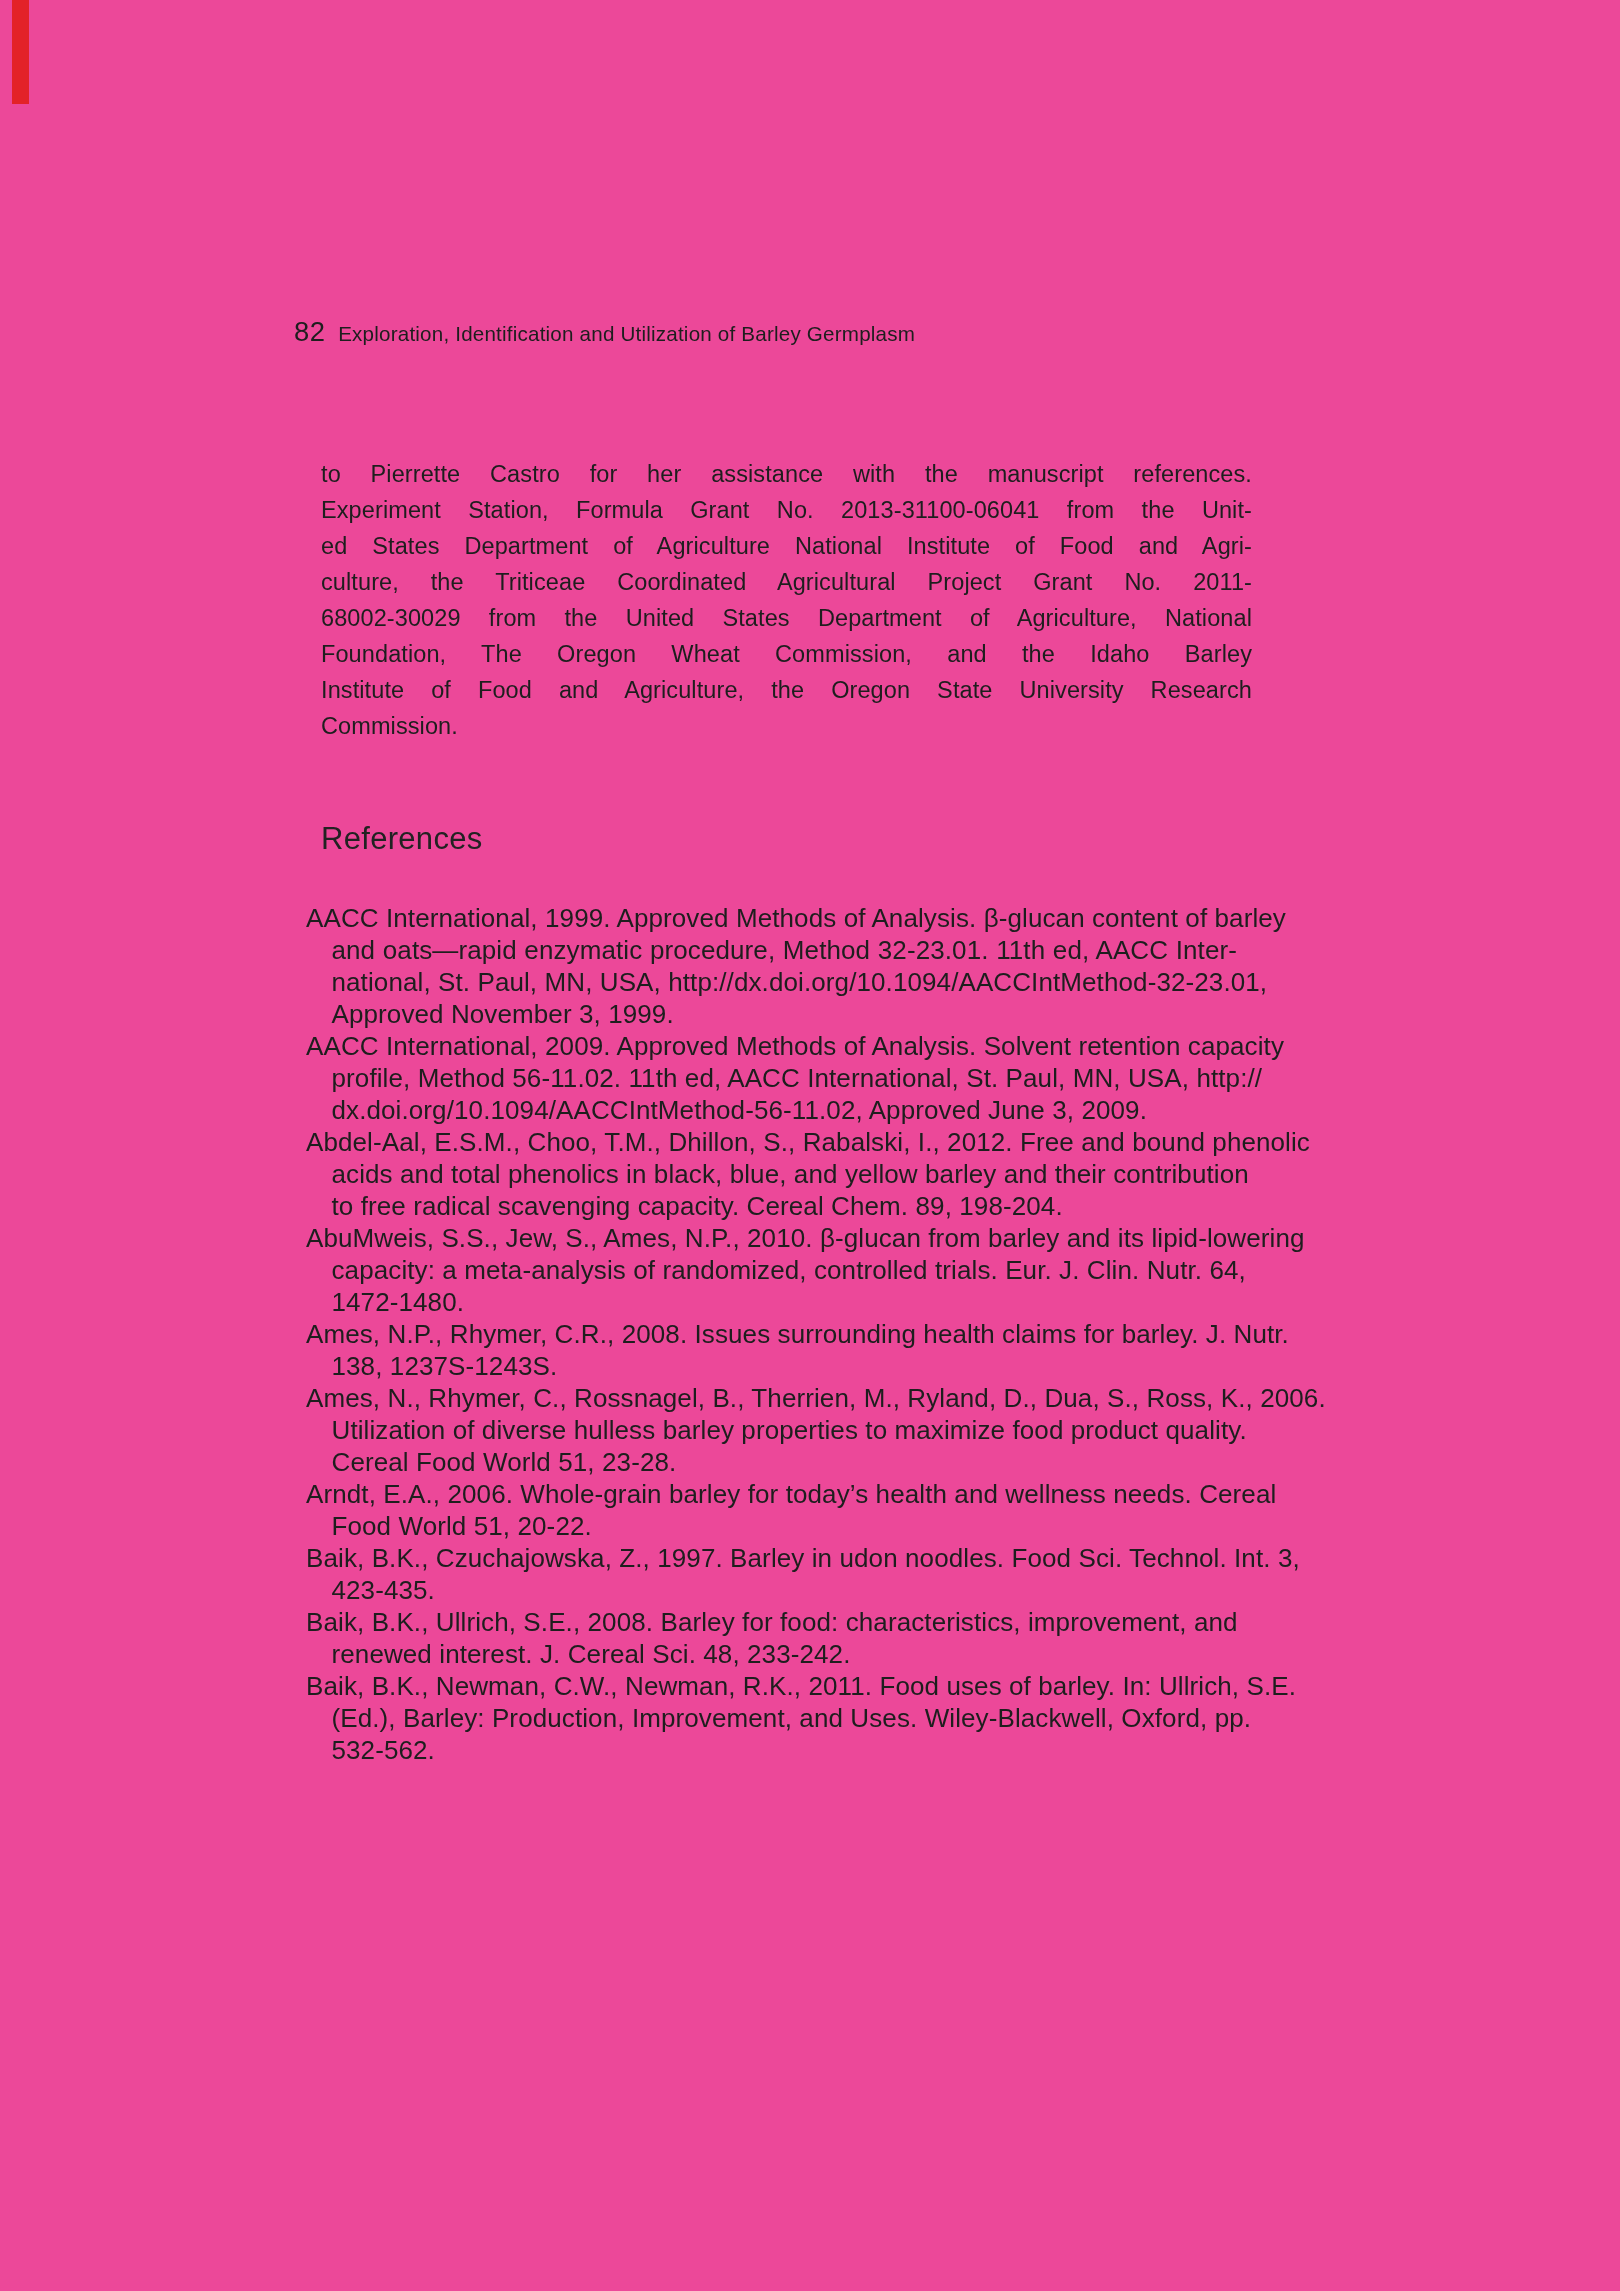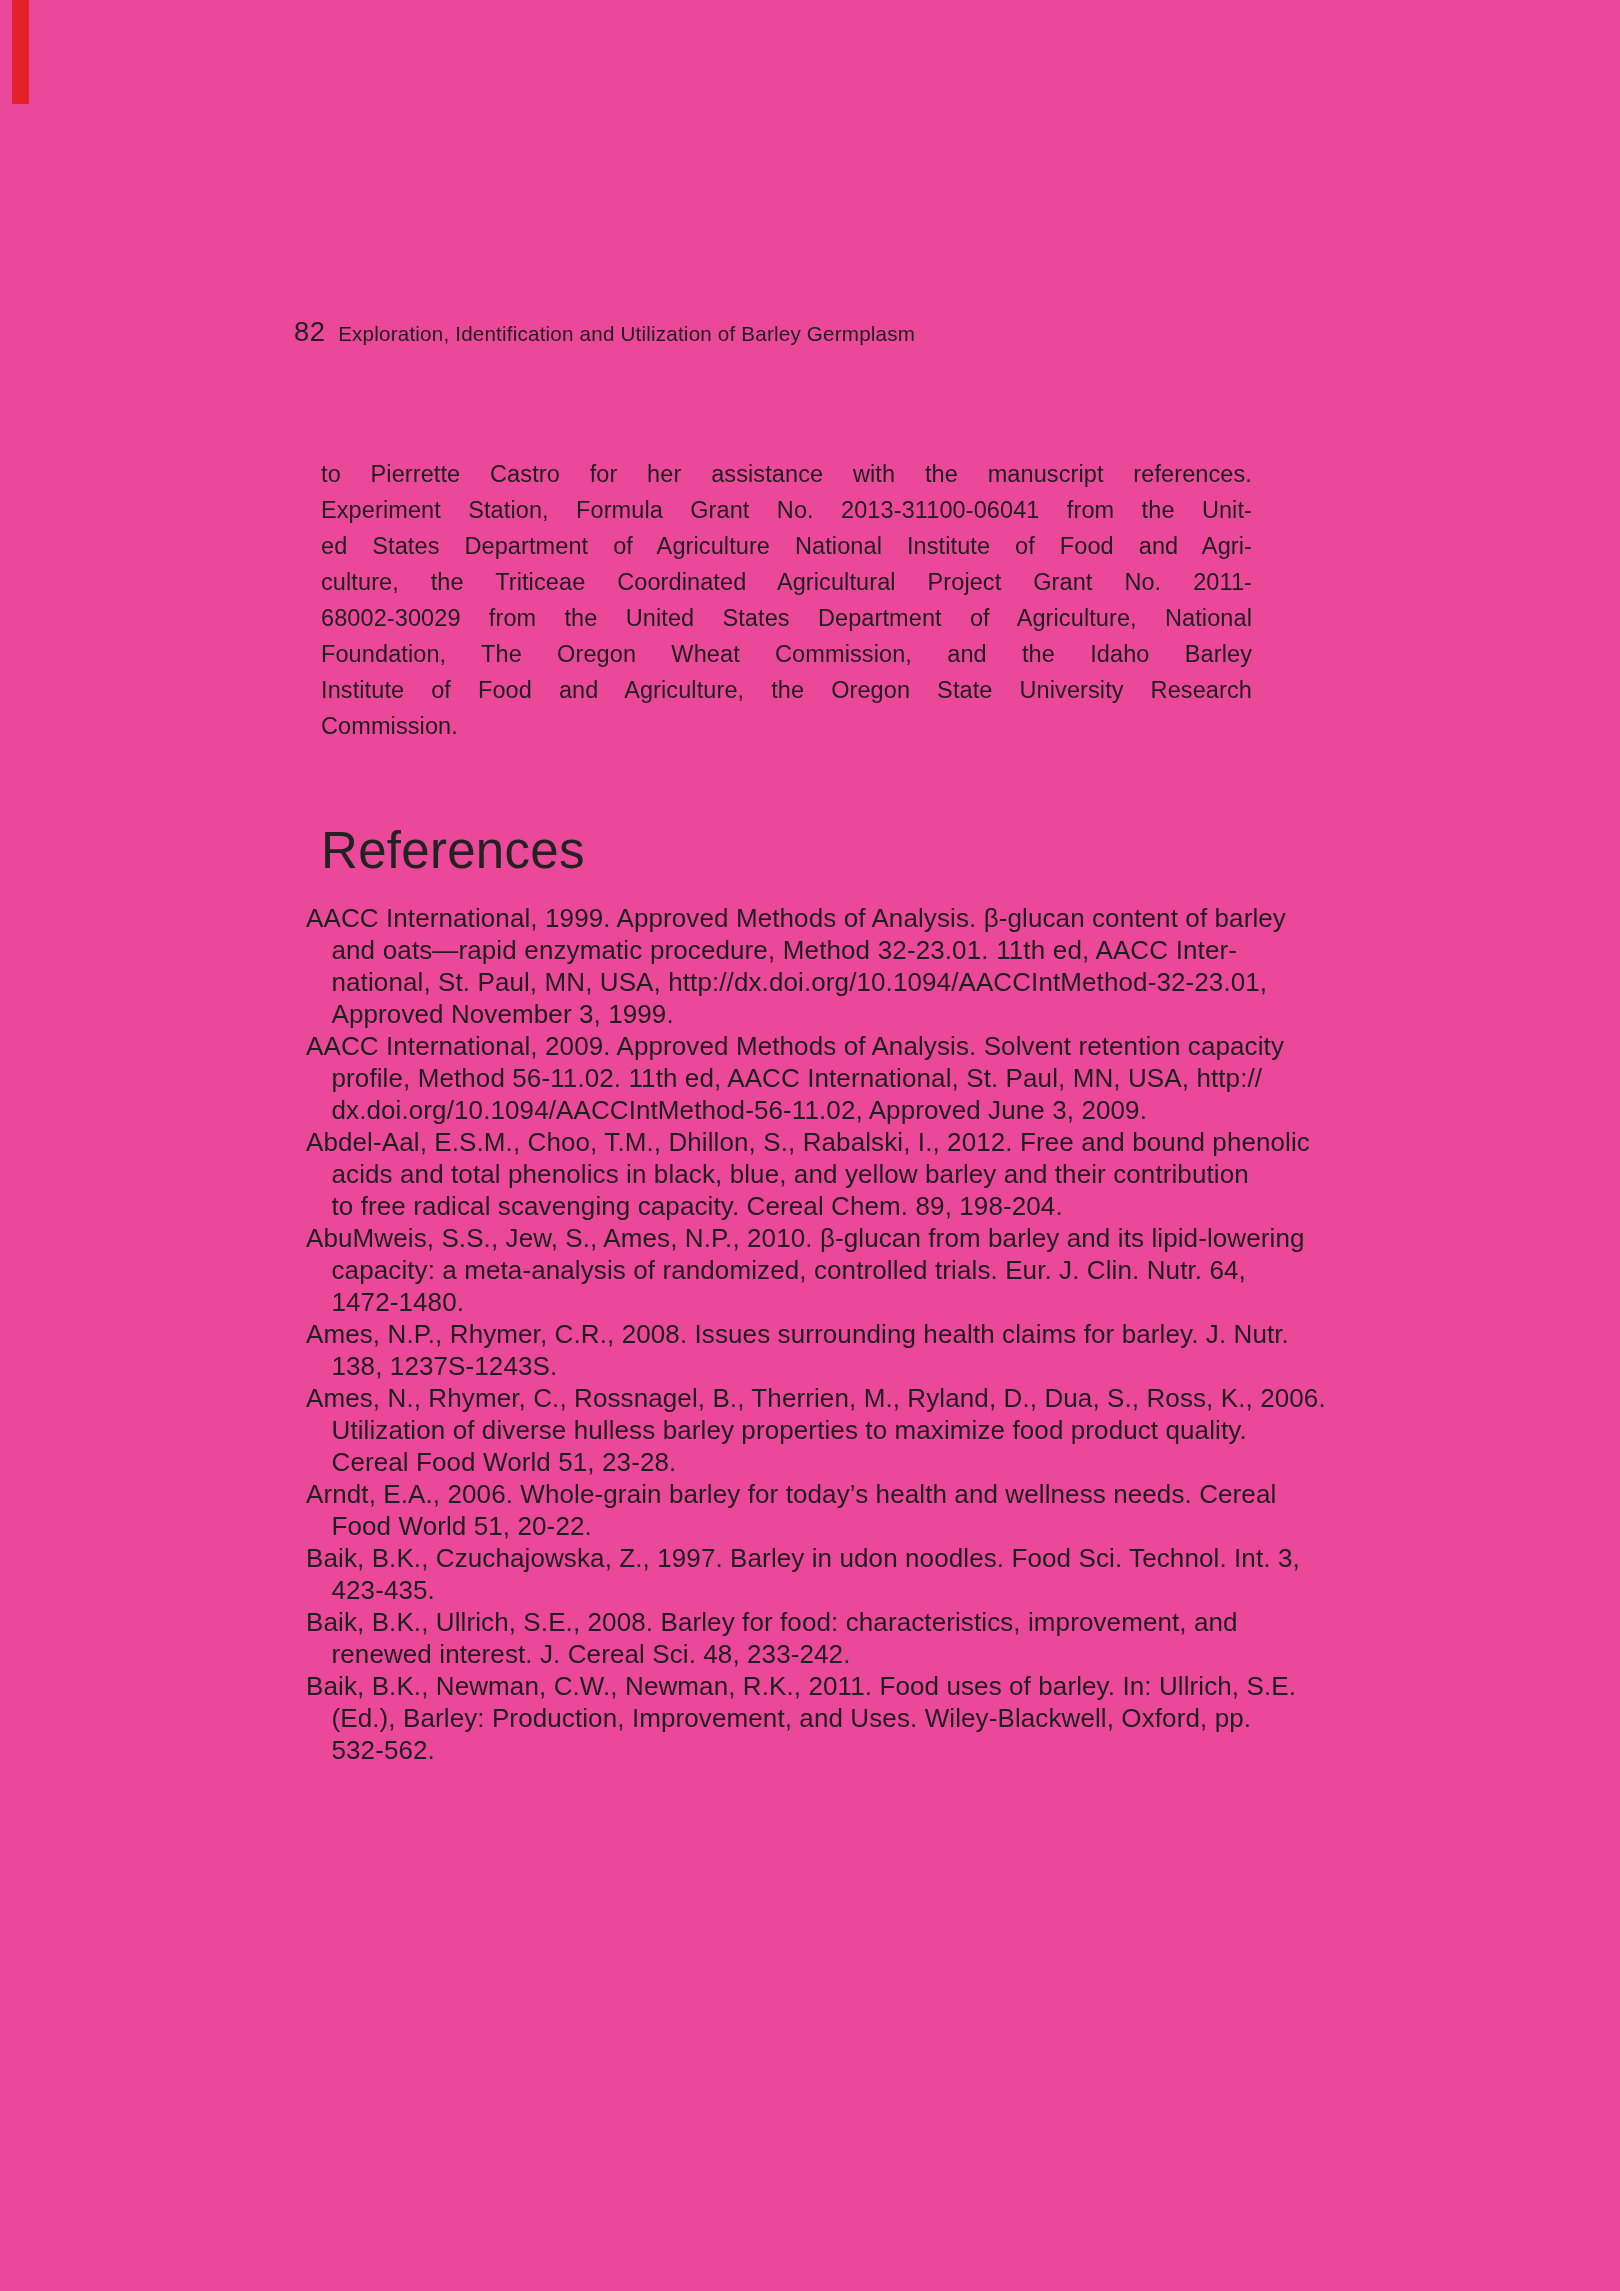--- a/index.html
+++ b/index.html
@@ -39,21 +39,21 @@
     font-size: 23.5px;
     line-height: 36px;
     letter-spacing: 0.1px;
     margin-top: 28px;
   }
   .refs-heading {
     position: absolute;
     left: 321px;
     top: 821px;
     margin: 0;
-    font-size: 51px;
+    font-size: 31px;
     font-weight: 400;
     letter-spacing: 0.3px;
     color: #222222;
   }
   .refs {
     position: absolute;
     left: 306px;
     top: 902px;
     width: 931px;
     font-size: 26px;

